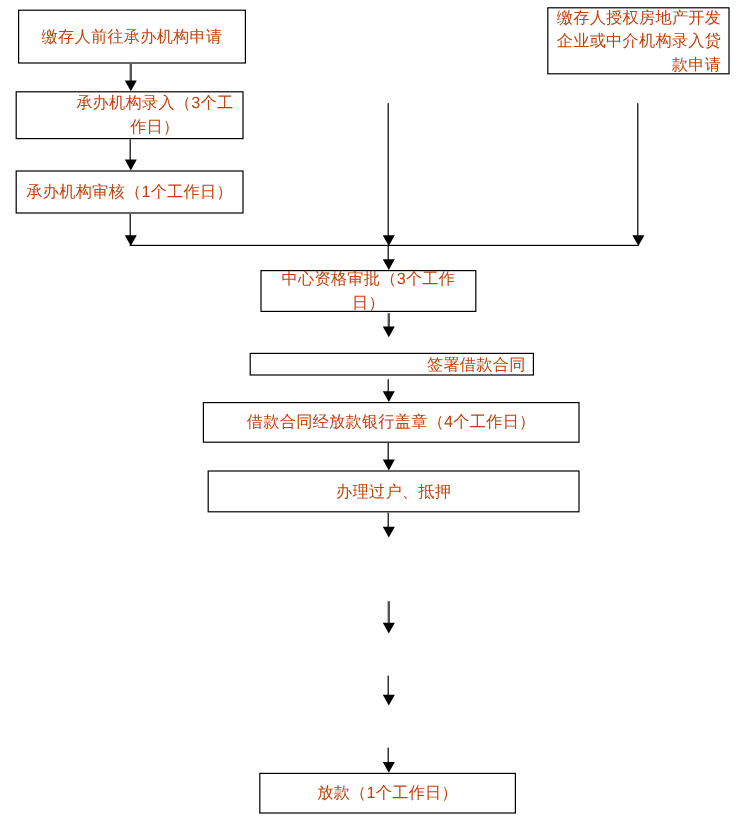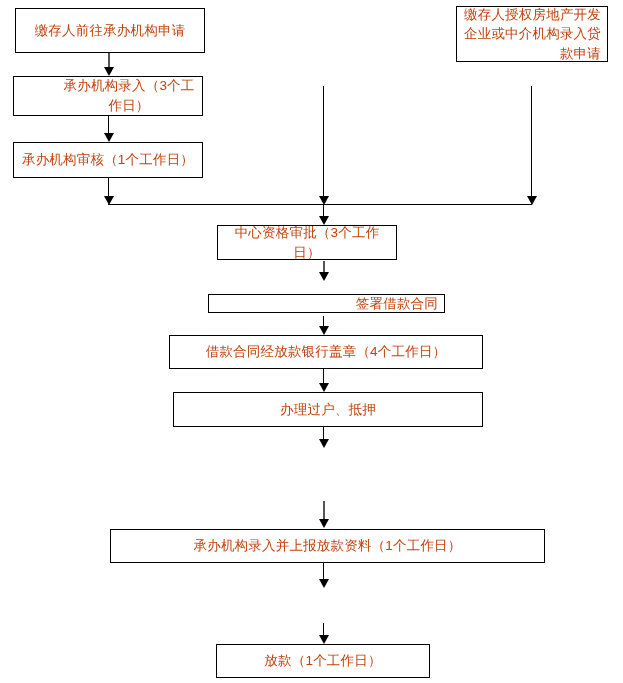--- a/index.html
+++ b/index.html
@@ -134,22 +134,19 @@
 
   <div class="node" style="left:169px; top:335px; width:314px; height:34px;">
     <span class="txt">借款合同经放款银行盖章（4个工作日）</span>
   </div>
 
   <div class="node" style="left:173px; top:392px; width:310px; height:35px;">
     <span class="txt">办理过户、抵押</span>
   </div>
 
 
-  <div class="node" style="left:110px; top:529px; width:435px; height:34px;">
-    <span class="txt">承办机构录入并上报放款资料（1个工作日）</span>
-  </div>
 
 
   <div class="node" style="left:216px; top:644px; width:214px; height:34px;">
     <span class="txt">放款（1个工作日）</span>
   </div>
 
 </div>
 
 </body></html>

